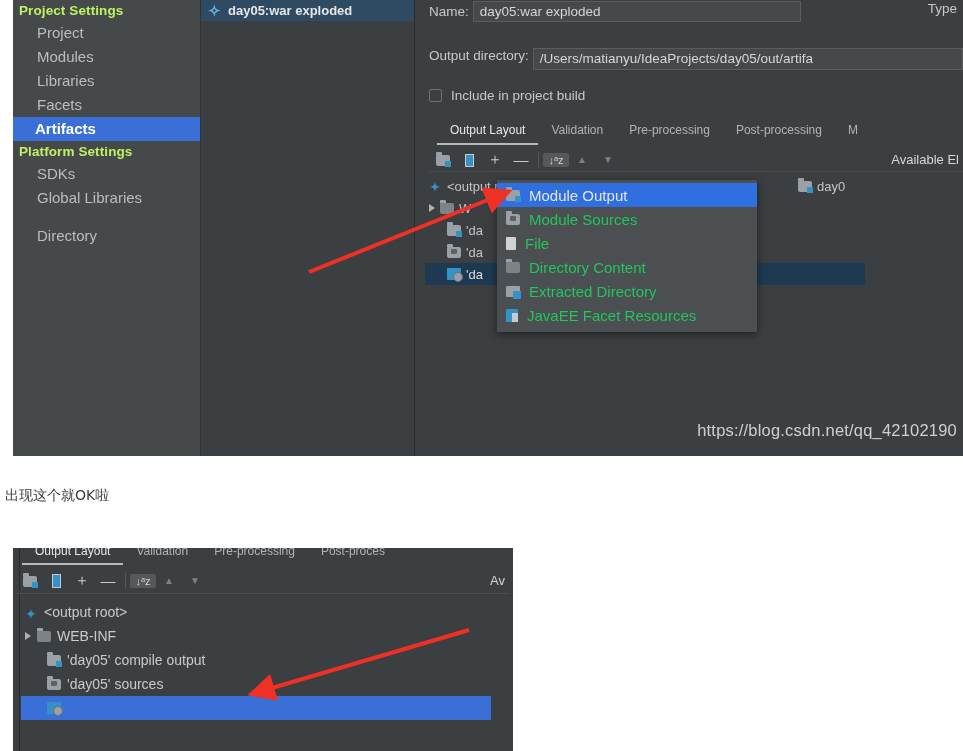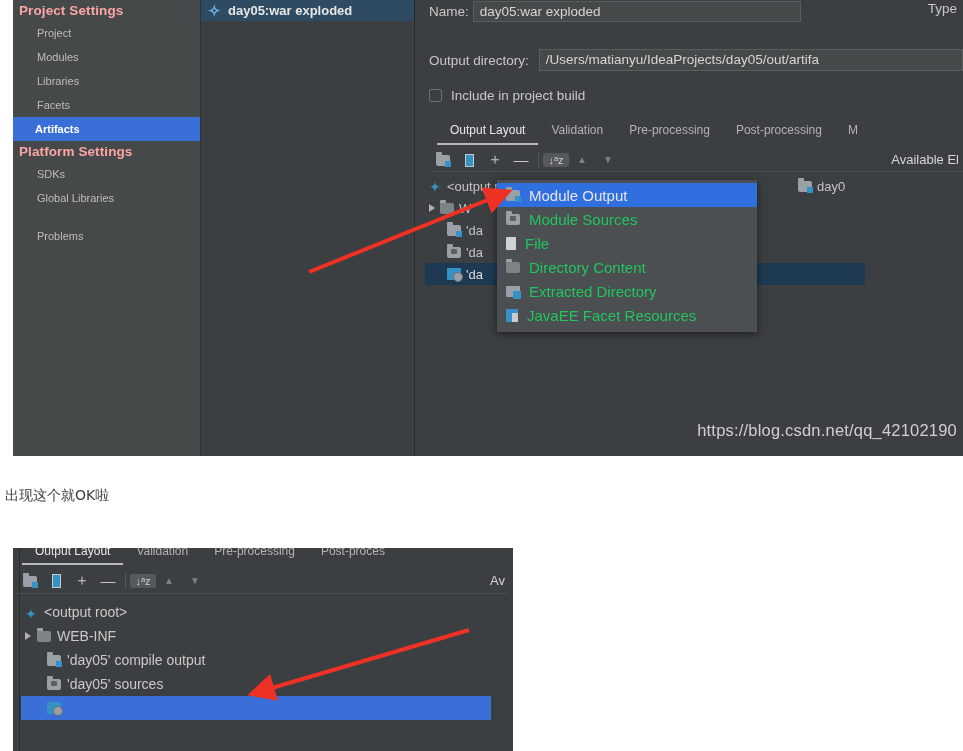--- a/index.html
+++ b/index.html
@@ -15,25 +15,25 @@
   
   .shot-top {
     position: absolute; left: 13px; top: 0; width: 950px; height: 456px;
     background: #3c3f41; overflow: hidden;
   }
   .shot-top .settings-sidebar {
     position: absolute; left: 0; top: 0; width: 187px; height: 456px;
     background: #45494a;
   }
   .nav-group {
-    font-size: 13.5px; font-weight: bold; color: #fca5a5;
+    font-size: 13.5px; font-weight: bold; color: #bef264;
     padding-left: 6px; line-height: 21px; letter-spacing: .1px;
   }
   .nav-item {
-    font-size: 11px; color: #bdbdbd; padding-left: 24px; line-height: 24px;
+    font-size: 15px; color: #bdbdbd; padding-left: 24px; line-height: 24px;
     white-space: nowrap;
   }
   .nav-item.sel {
     background: #3a6fd8; color: #ffffff; font-weight: bold;
     width: 187px; margin-left: 0; padding-left: 22px;
   }
   .nav-spacer { height: 14px; }
 
   .tree-left {
     position: absolute; left: 187px; top: 0; width: 215px; height: 456px;
@@ -55,21 +55,21 @@
   }
   .lbl { color: #c8c8c8; font-size: 13.5px; white-space: nowrap; }
   .textfield {
     background: #45494a; border: 1px solid #5a5d5e; color: #d6d6d6;
     font-size: 13.5px; height: 21px; line-height: 19px; padding: 0 6px;
     white-space: nowrap; overflow: hidden;
   }
   .type-lbl { position: absolute; right: 6px; top: 1px; color:#c8c8c8; font-size:13.5px; }
   .row-out {
     position: absolute; left: 14px; top: 48px; height: 24px;
-    display: flex; align-items: center; gap: 10px; width: 534px;
+    display: flex; align-items: flex-start; gap: 4px; width: 534px;
   }
   .row-chk {
     position: absolute; left: 14px; top: 85px; height: 20px;
     display: flex; align-items: center; gap: 9px;
   }
   .chk {
     width: 13px; height: 13px; border: 1px solid #6d7173; background: #3c3f41;
     border-radius: 2px;
   }
 
@@ -179,21 +179,21 @@
       <div class="nav-group">Project Settings</div>
       <div class="nav-item">Project</div>
       <div class="nav-item">Modules</div>
       <div class="nav-item">Libraries</div>
       <div class="nav-item">Facets</div>
       <div class="nav-item sel">Artifacts</div>
       <div class="nav-group">Platform Settings</div>
       <div class="nav-item">SDKs</div>
       <div class="nav-item">Global Libraries</div>
       <div class="nav-spacer"></div>
-      <div class="nav-item">Problems</div>
+      <div class="nav-item">Directory</div>
     </div>
 
     <div class="tree-left">
       <div class="art-row">
         <span class="ic ic-artifact"></span>
         <span>day05:war exploded</span>
       </div>
     </div>
 
     <div class="detail">

